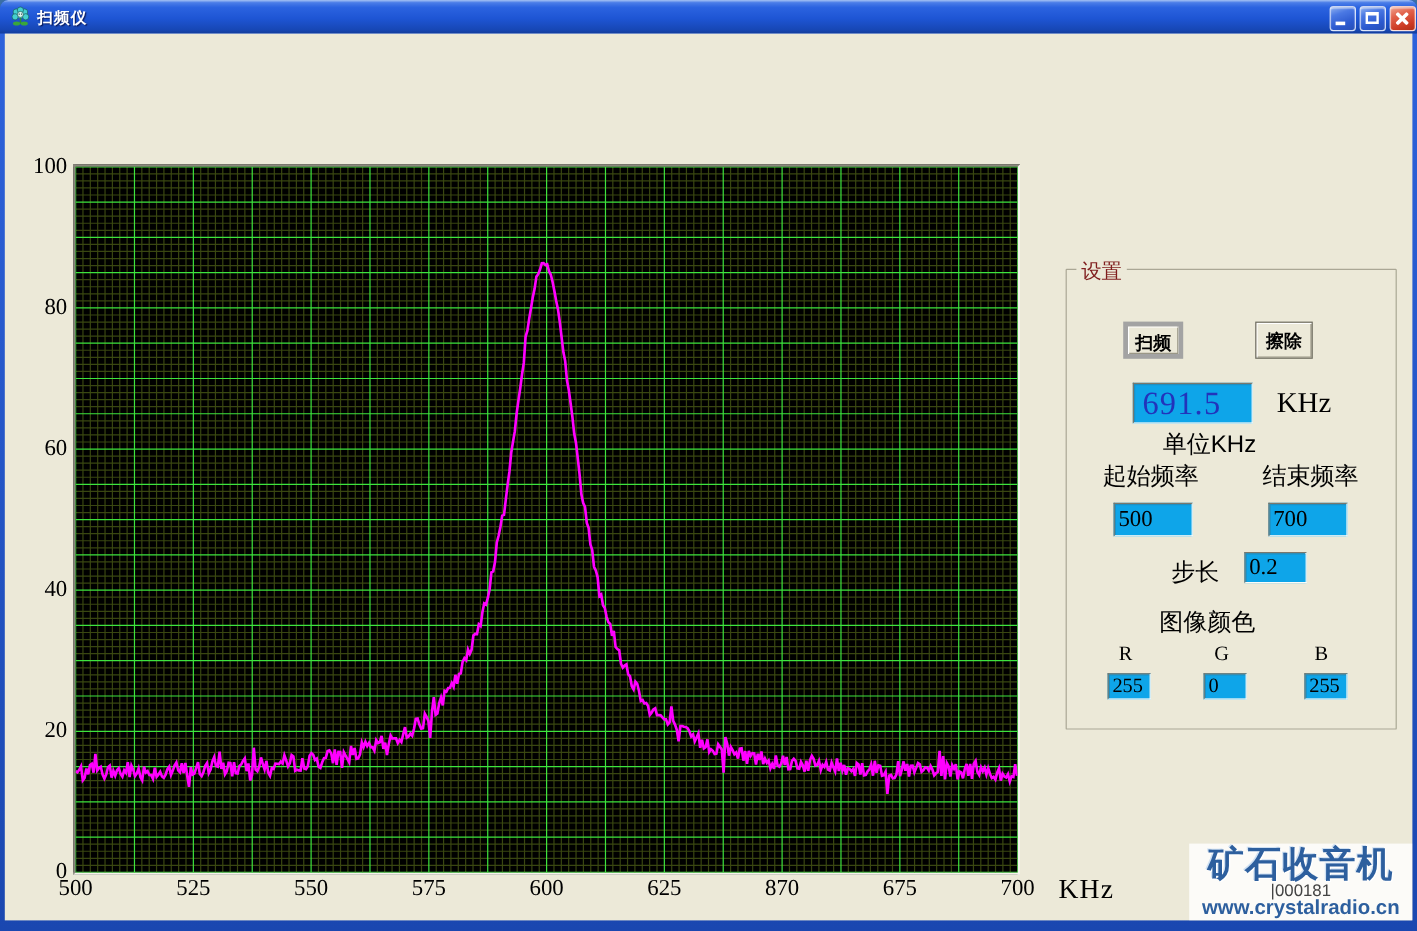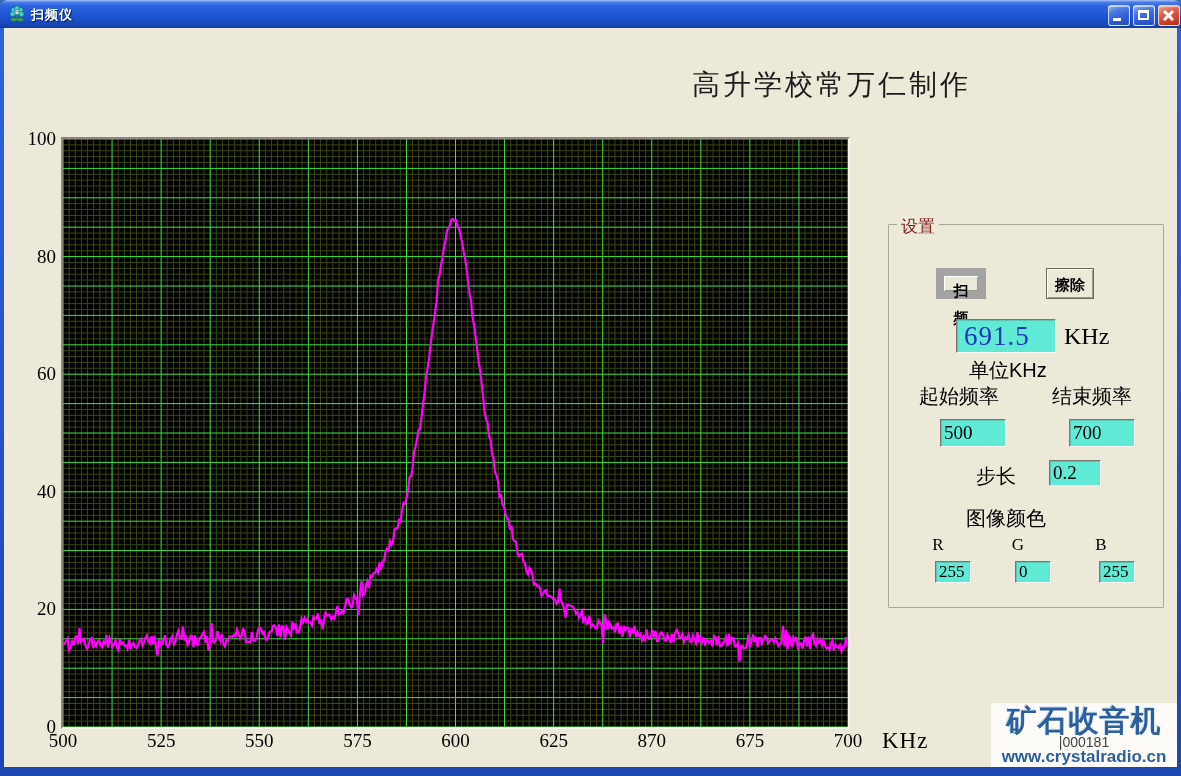--- a/index.html
+++ b/index.html
@@ -75,25 +75,24 @@
     position:absolute;left:8px;top:-10px;background:#ece9d8;padding:0 4px;
     font-size:17px;color:#7f1d1d;
   }
   .win-btn{
     position:absolute;height:31px;background:#ece9d8;
     border:1px solid #6e6c60;
     box-shadow:inset 1px 1px 0 #ffffff, inset -1px -1px 0 #9a9786;
     font-size:15px;font-weight:bold;color:#000;text-align:center;line-height:29px;cursor:pointer;
     font-family:"Liberation Sans",sans-serif;
   }
-  .win-btn.default{border:8px solid #a3a3a3;line-height:27px;}
+  .win-btn.default{border:4px solid #a3a3a3;line-height:27px;}
   .sunken{
-    background:#5eead4;border:1px solid;border-color:#7a786d #fdfcf7 #fdfcf7 #7a786d;
+    background:#0ea5e9;border:1px solid;border-color:#7a786d #fdfcf7 #fdfcf7 #7a786d;
     box-shadow:inset 1px 1px 0 rgba(80,80,80,.25);
-    margin-left:12px;
   }
   .freq-display{
     position:absolute;left:55px;top:94px;width:100px;height:34px;
     color:#2233bb;font-family:"Liberation Serif",serif;font-size:27px;line-height:32px;padding-left:7px;
     letter-spacing:1px;
   }
   .khz-big{
     position:absolute;left:175px;top:98px;font-family:"Liberation Serif",serif;font-size:24px;color:#000;
   }
   .lbl{position:absolute;font-size:20px;color:#000;white-space:nowrap;}
@@ -142,21 +141,20 @@
         <span class="glyph-max"></span>
       </span>
     <span class="tb-btn close" style="left:1158px;">
         <span class="glyph-close-a"></span>
         <span class="glyph-close-b"></span>
       </span>
   </div>
 
   <div class="client">
 
-    <div class="sub-title">高升学校常万仁制作</div>
 
     <div class="plot">
       <svg id="plot-svg" width="785" height="588">
           <line x1="6.1328125" y1="0" x2="6.1328125" y2="588" stroke="#3c4a12" stroke-width="1" stroke-opacity="0.95"></line>
           <line x1="12.265625" y1="0" x2="12.265625" y2="588" stroke="#3c4a12" stroke-width="1" stroke-opacity="0.95"></line>
           <line x1="18.3984375" y1="0" x2="18.3984375" y2="588" stroke="#3c4a12" stroke-width="1" stroke-opacity="0.95"></line>
           <line x1="24.53125" y1="0" x2="24.53125" y2="588" stroke="#3c4a12" stroke-width="1" stroke-opacity="0.95"></line>
           <line x1="30.6640625" y1="0" x2="30.6640625" y2="588" stroke="#3c4a12" stroke-width="1" stroke-opacity="0.95"></line>
           <line x1="36.796875" y1="0" x2="36.796875" y2="588" stroke="#3c4a12" stroke-width="1" stroke-opacity="0.95"></line>
           <line x1="42.9296875" y1="0" x2="42.9296875" y2="588" stroke="#3c4a12" stroke-width="1" stroke-opacity="0.95"></line>

